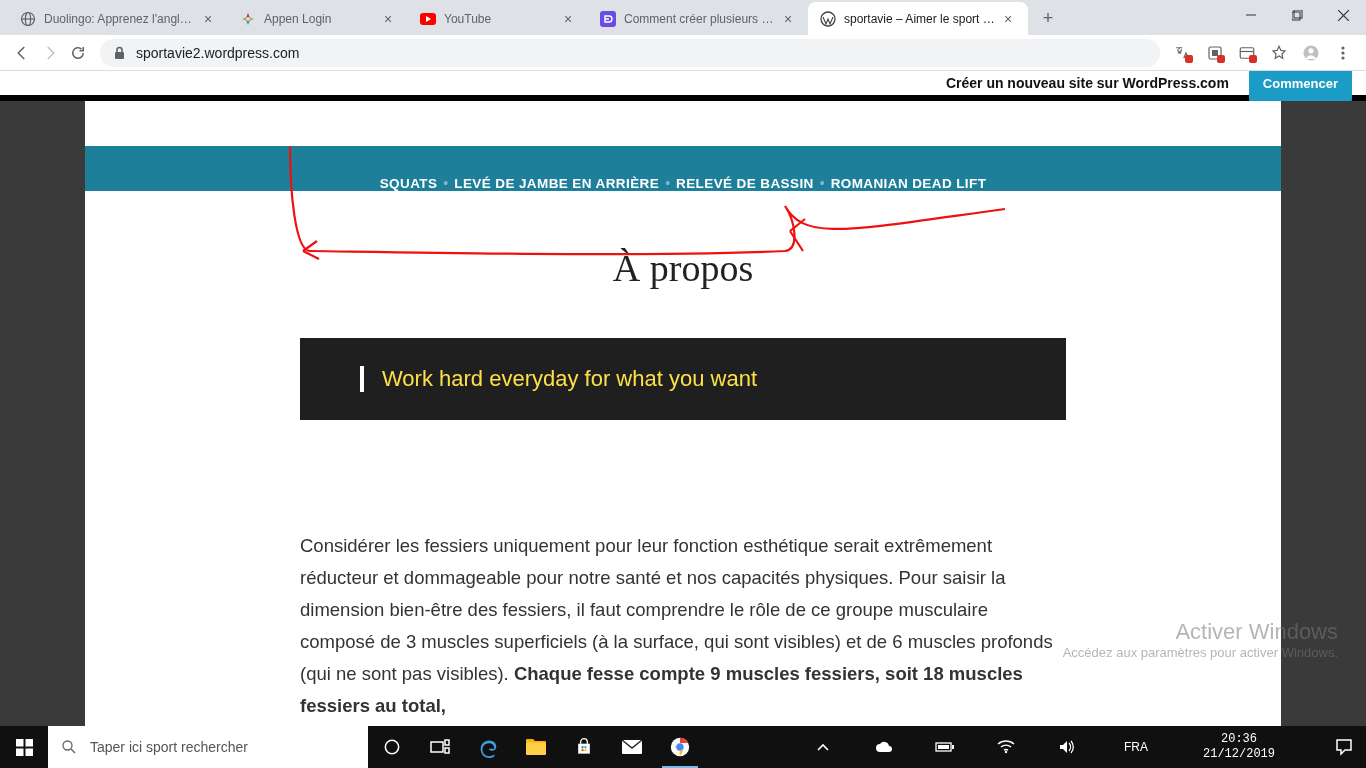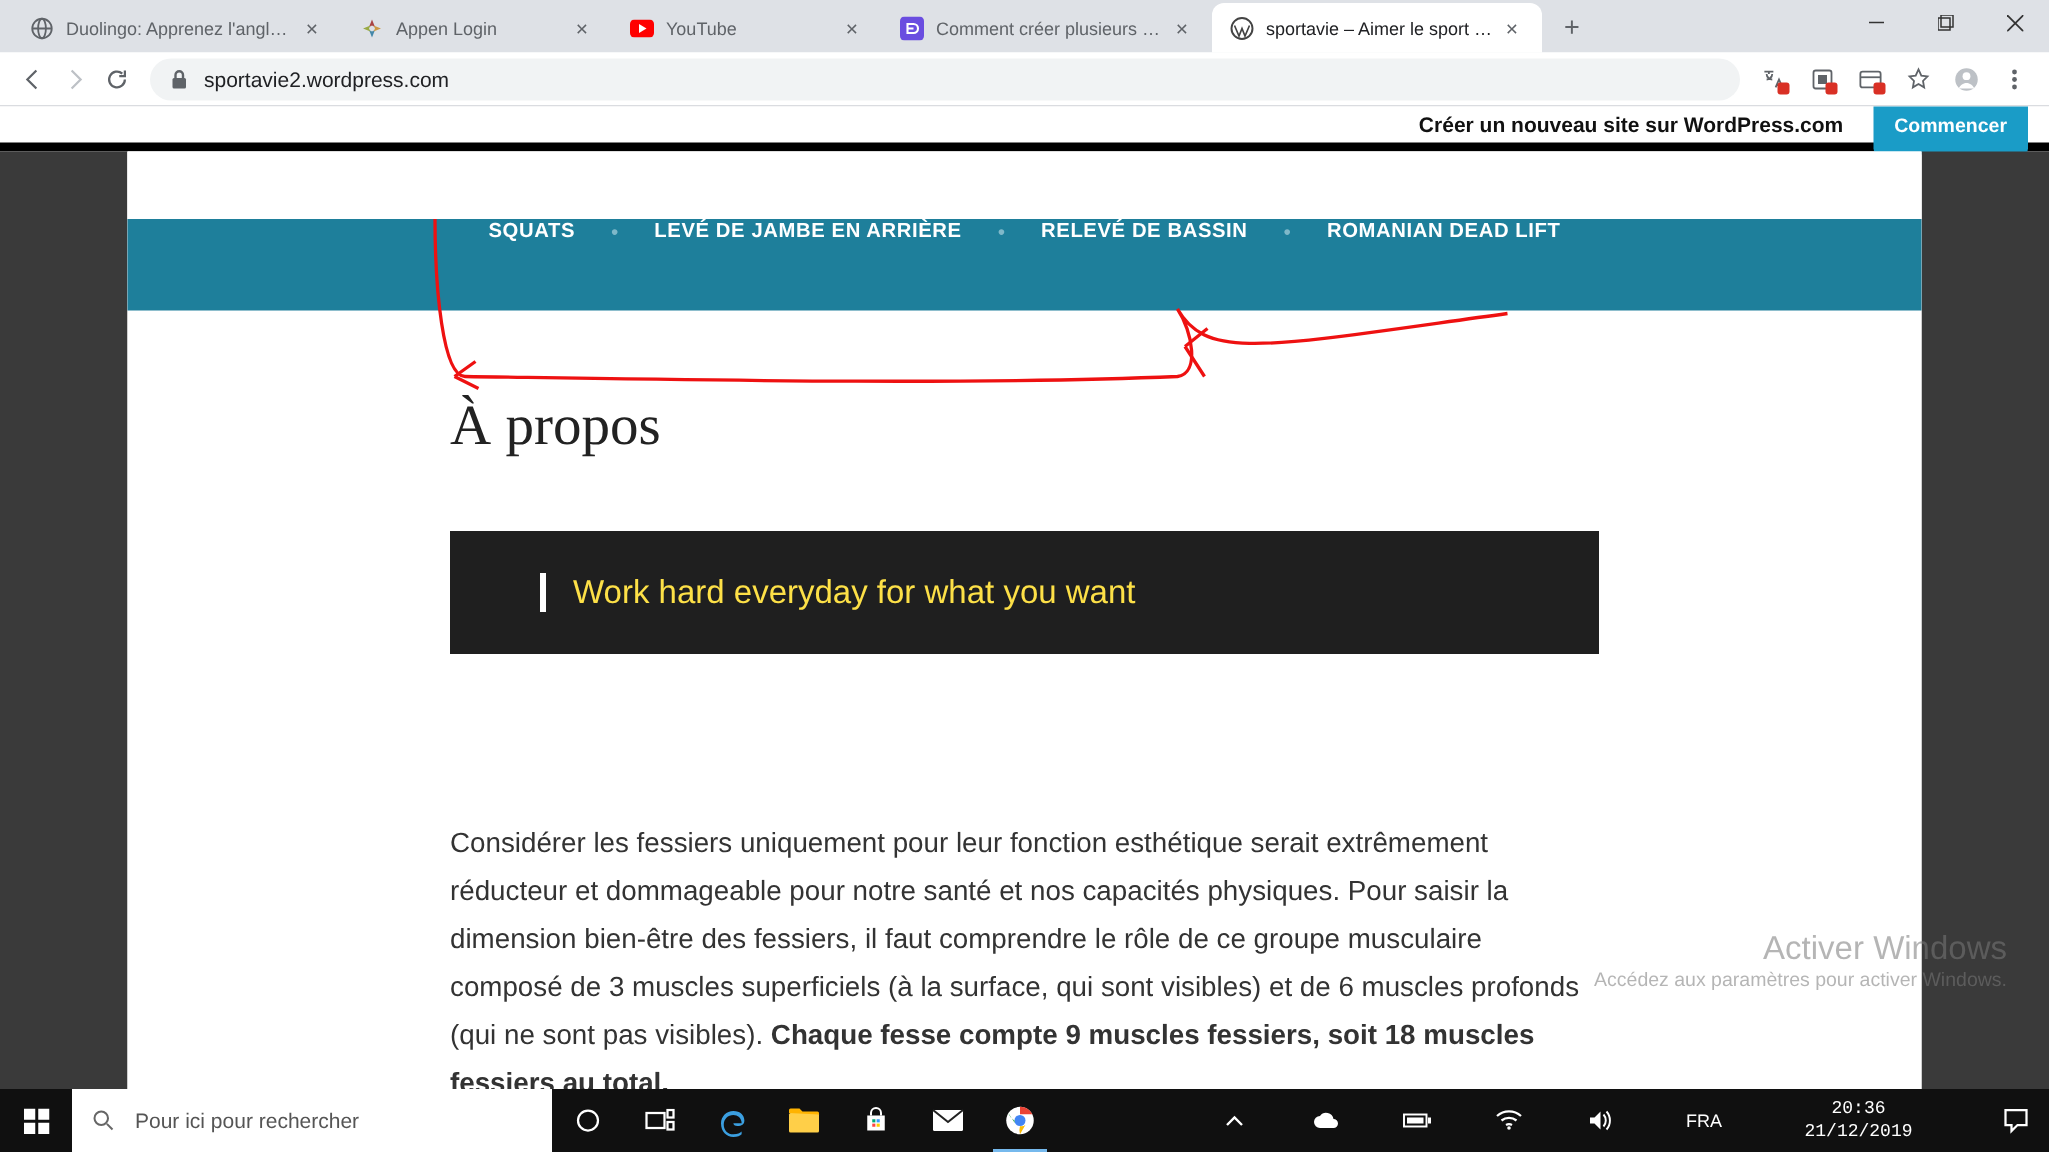--- a/index.html
+++ b/index.html
@@ -36,27 +36,27 @@
 
     
     .gutter-left { position:absolute; top:30px; bottom:0; left:0; width:85px; background:#3a3a3a; }
     .gutter-right { position:absolute; top:30px; bottom:0; right:0; width:85px; background:#3a3a3a; }
     .page-center { position:absolute; top:30px; bottom:0; left:85px; right:85px; background:#fff; }
 
     
     .header-space { height:45px; background:#fff; }
 
     
-    .site-nav { background:#1e7f9b; height:61px; display:flex; align-items:flex-start; justify-content:center; gap:18px; }
+    .site-nav { background:#1e7f9b; height:45px; display:flex; align-items:flex-end; justify-content:center; }
     .site-nav a { color:#fff; font-weight:800; font-size:13.5px; letter-spacing:0.4px; text-decoration:none; padding:0 6px; cursor:pointer; font-family: "Segoe UI", Arial, sans-serif;}
     .site-nav .dot { color:#7fb8c9; font-size:14px; }
 
     
     .content-wrap { padding: 55px 215px 40px; color:#333; position:relative; }
-    .page-title { font-family: Georgia, "Times New Roman", serif; font-size: 38px; font-weight: 400; text-align: left; margin-bottom: 48px; color:#222;}
+    .page-title { font-family: Georgia, "Times New Roman", serif; font-size: 38px; font-weight: 400; text-align: center; margin-bottom: 48px; color:#222;}
     .quote-box { background:#1f1f1f; color:#fde047; padding: 28px 60px 28px 60px; position:relative; margin-bottom: 110px; }
     .quote-box .bar { position:absolute; left:60px; top:28px; bottom:28px; width:4px; background:#fff; }
     .quote-box .qtext { margin-left: 22px; font-size: 22px; font-weight:500; font-family: "Segoe UI", Arial, sans-serif; }
     .body-text p { font-family: "Segoe UI", Arial, sans-serif; font-size: 18.5px; line-height: 1.73; color:#333; margin-bottom: 30px; }
     .body-text strong { font-weight: 700; }
 
     
     .activate { position:absolute; right:28px; bottom:66px; text-align:right; color:rgba(100,100,100,0.55); pointer-events:none;margin-top:27px; }
     .activate .t1 { font-size: 22px; color: rgba(120,120,120,0.55); }
     .activate .t2 { font-size: 13px; color: rgba(120,120,120,0.55); }
@@ -286,21 +286,21 @@
         <rect x="9.5" y="0" width="7.5" height="7.5" fill="#fff"></rect>
         <rect x="0" y="9.5" width="7.5" height="7.5" fill="#fff"></rect>
         <rect x="9.5" y="9.5" width="7.5" height="7.5" fill="#fff"></rect>
       </svg>
   </div>
   <div class="search">
     <svg width="18" height="18" viewBox="0 0 24 24">
         <circle cx="10" cy="10" r="6" fill="none" stroke="#666" stroke-width="1.8"></circle>
         <line x1="15" y1="15" x2="20" y2="20" stroke="#666" stroke-width="1.8"></line>
       </svg>
-    <span style="color:#555;font-size:14px;">Pour ici pour rechercher</span>
+    <span style="color:#555;font-size:14px;">Taper ici sport rechercher</span>
   </div>
   <div class="tb-icons">
     <div class="tb-btn">
         <svg width="20" height="20" viewBox="0 0 24 24">
           <circle cx="12" cy="12" r="8" fill="none" stroke="#fff" stroke-width="1.8"></circle>
         </svg>
       </div>
     <div class="tb-btn">
         <svg width="20" height="16" viewBox="0 0 20 16">
           <rect x="1" y="3" width="12" height="10" fill="none" stroke="#fff" stroke-width="1.5"></rect>

